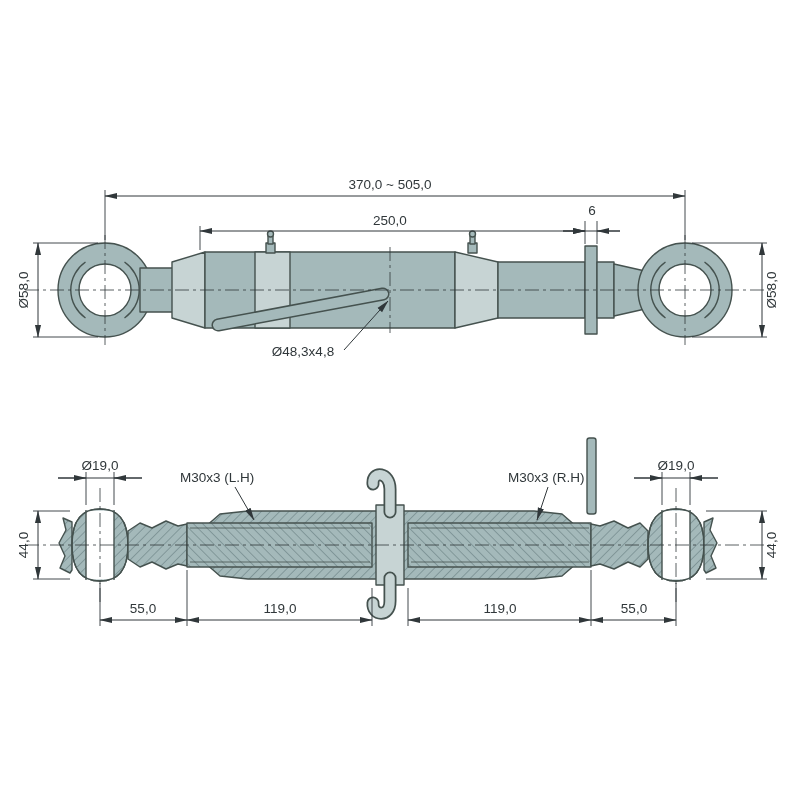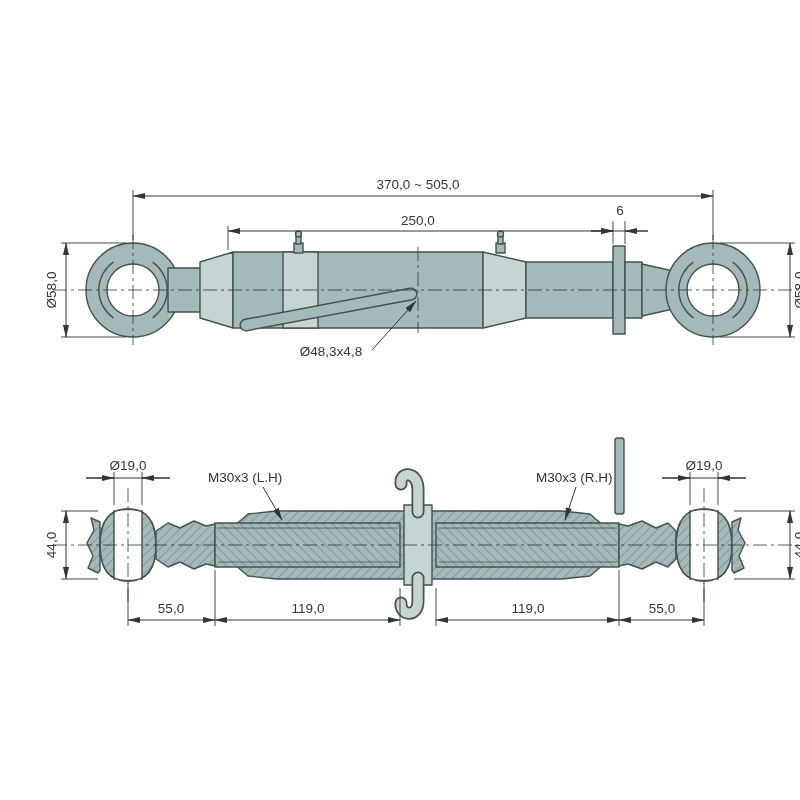--- a/index.html
+++ b/index.html
@@ -1,20 +1,19 @@
 <!DOCTYPE html>
 <html style="--part-fill: #a4b9ba; --part-fill-light: #c7d4d4; --outline: #45524f; --dimension: #30373a; --hatch-line: #5f7678; --background: #ffffff;"><head>
 <meta charset="utf-8">
 <style>
   html, body { margin: 0; padding: 0; background: #fff; }
   .canvas {
     width: 656px; height: 800px; position: relative;
     background: var(--background, #fff);
     font-family: "Liberation Sans", sans-serif;
-    margin-left: 28px;
   }
   svg { display: block; }
 
   .part        { fill: var(--part-fill); stroke: var(--outline); stroke-width: 1.4; stroke-linejoin: round; }
   .part-light  { fill: var(--part-fill-light); stroke: var(--outline); stroke-width: 1.4; stroke-linejoin: round; }
   .white-fill  { fill: var(--background); stroke: none; }
   .outline-stroke { stroke: var(--outline); stroke-width: 1.4; }
   .outline-only{ fill: none; stroke: var(--outline); stroke-width: 1.4; stroke-linejoin: round; }
   .thin-line   { stroke: var(--outline); stroke-width: 0.8; fill: none; }
 

